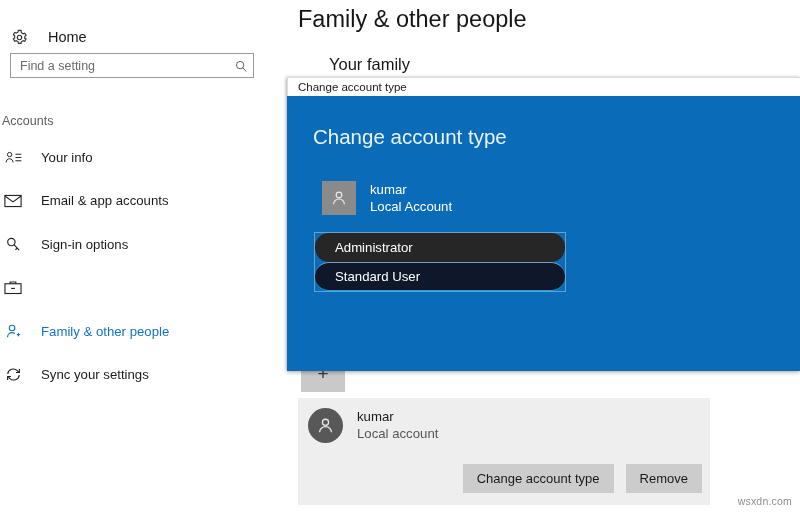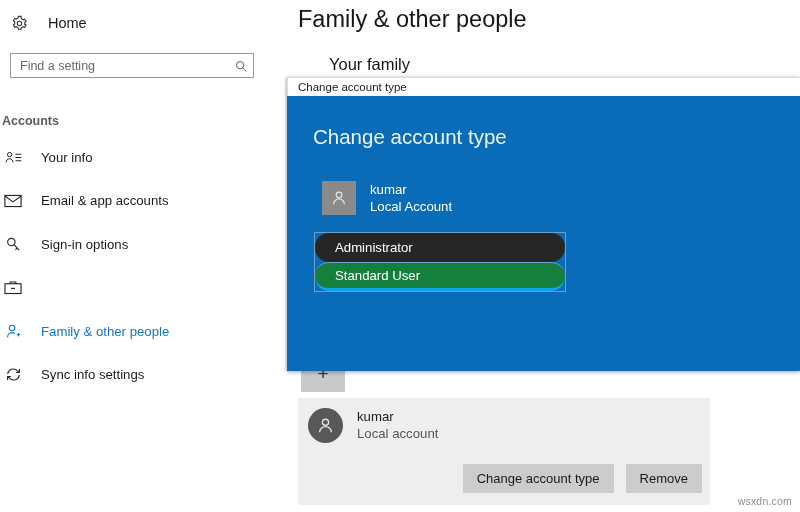--- a/index.html
+++ b/index.html
@@ -18,21 +18,21 @@
 
   
   #sidebar {
     position: absolute;
     left: 0; top: 0;
     width: 290px; height: 512px;
     background: #ffffff;
   }
   .home-row {
     position: absolute;
-    left: 8px; top: 10px;
+    left: 8px; top: 24px;
     display: flex;
     align-items: center;
     height: 26px;
   }
   .home-icon {
     width: 22px; height: 22px;
     display: flex; align-items: center; justify-content: center;
     color: #333;
   }
   .home-label {
@@ -65,21 +65,20 @@
   .search-icon {
     width: 24px; height: 100%;
     display: flex; align-items: center; justify-content: center;
     color: #4a4a4a;
   }
   .section-label {
     position: absolute;
     left: 2px; top: 114px;
     font-size: 12.5px;
     color: #5c5c5c;
-    font-weight: bold;
   }
   .nav-list {
     position: absolute;
     left: 0; top: 146px;
     width: 290px;
   }
   .nav-item {
     display: flex;
     align-items: center;
     height: 22px;
@@ -248,24 +247,24 @@
     font-size: 13.2px;
     box-sizing: border-box;
     cursor: pointer;
     border-radius: 14px;
   }
   .dd-option.opt-dark {
     background: #262626;
     color: #ffffff;
   }
   .dd-option.opt-selected {
-    background: #15803d;
+    background: #0f172a;
     color: #ffffff;
     border-top: 1px solid #6f9fc4;
-    border-bottom: 3px solid #0ea5e9;
+    border-bottom: 1px solid #0ea5e9;
   }
   .dlg-ok {
     position: absolute;
     right: 14px; bottom: 27px;
     width: 83px; height: 27px;
     background: #0a6cb8;
     border: 1px solid #b9d6ec;
     color: #ffffff;
     font-family: "Liberation Sans", sans-serif;
     font-size: 13px;
@@ -368,21 +367,21 @@
 
     <div class="nav-item">
       <span class="nav-icon">
         <svg width="17" height="17" viewBox="0 0 24 24" fill="none" stroke="currentColor" stroke-width="1.6">
           <path d="M3.8 11.2a8 8 0 0 1 13.6-4.6l2.4 2.3"></path>
           <path d="M20.2 12.8a8 8 0 0 1-13.6 4.6l-2.4-2.3"></path>
           <path d="M20.3 4.3v4.8h-4.8"></path>
           <path d="M3.7 19.7v-4.8h4.8"></path>
         </svg>
       </span>
-      <span class="nav-label">Sync info settings</span>
+      <span class="nav-label">Sync your settings</span>
     </div>
 
   </div>
 </div>
 
 <div id="main">
 
   <div class="page-title">Family &amp; other people</div>
   <div class="sub-title">Your family</div>
 

